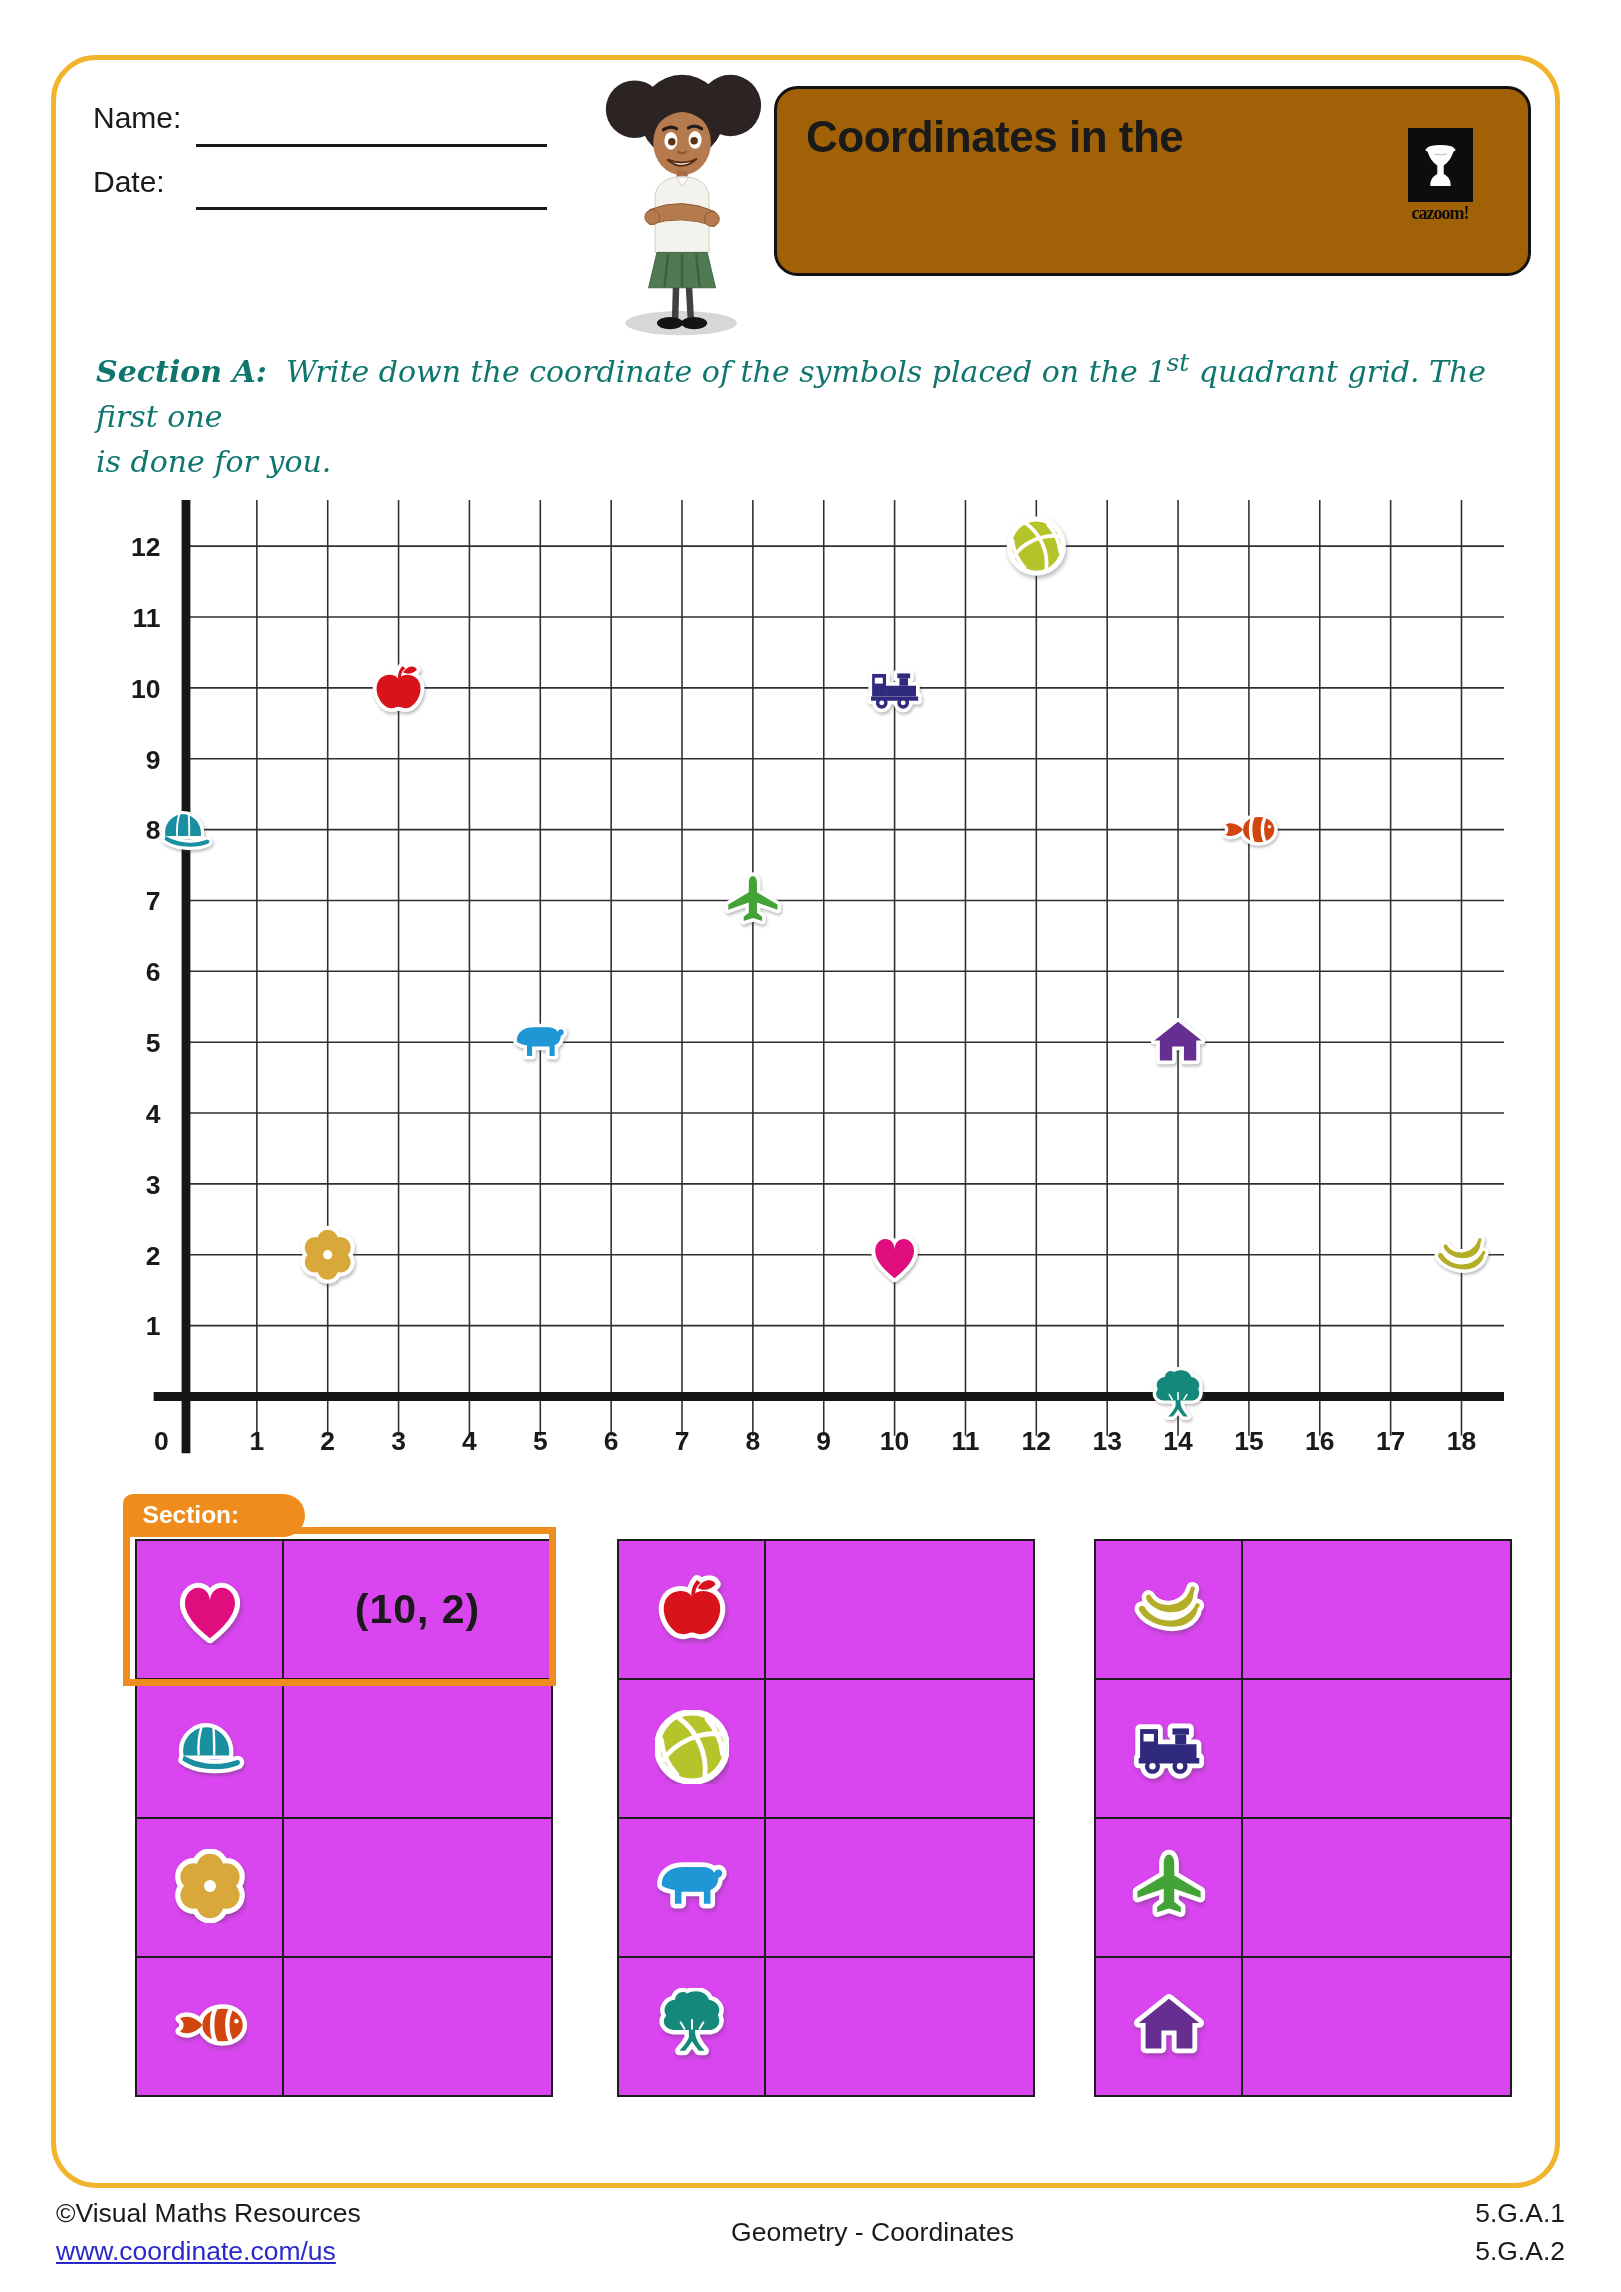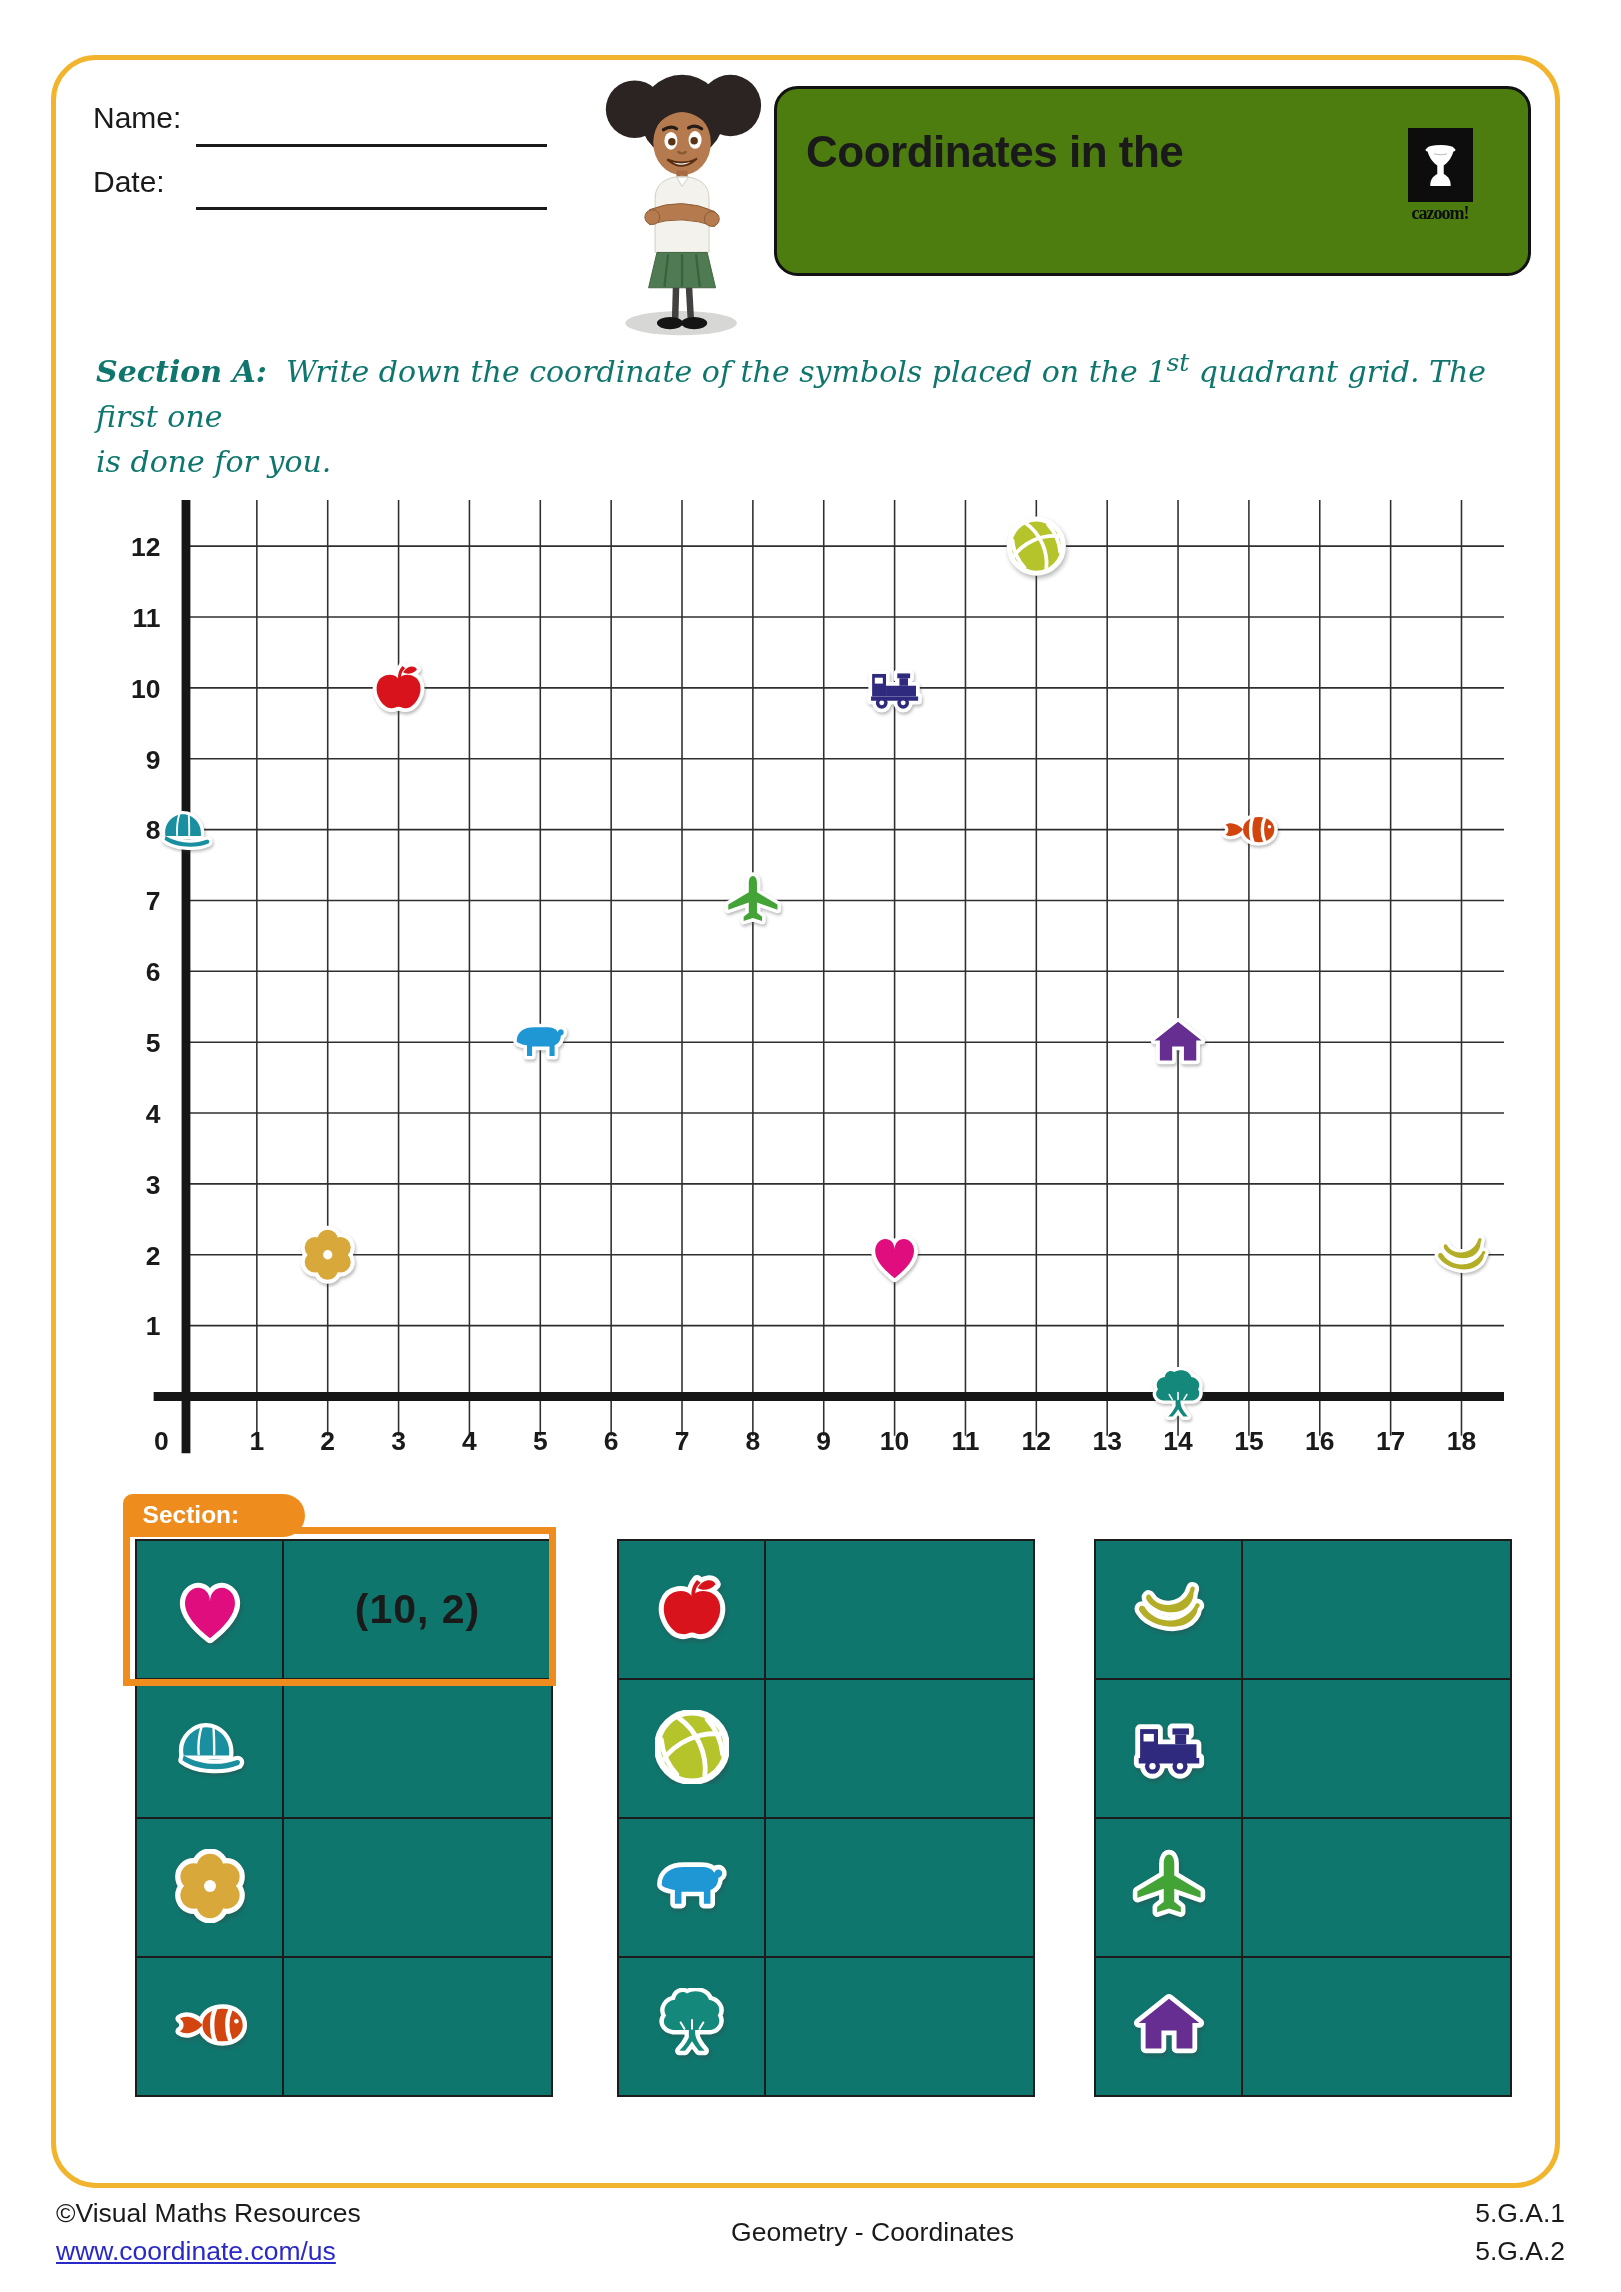--- a/index.html
+++ b/index.html
@@ -3,39 +3,39 @@
 <meta charset="utf-8">
 <style>
   html,body{margin:0;padding:0;background:#fff;}
   body{width:1621px;height:2293px;position:relative;font-family:"Liberation Sans",sans-serif;color:#1a1a1a;overflow:hidden;}
   .abs{position:absolute;}
   
   #page-frame{left:51px;top:55px;width:1509px;height:2133px;border:5.9px solid #F2B42C;border-radius:45px;box-sizing:border-box;}
   
   .field-label{font-size:30px;font-weight:normal;}
   .write-line{height:2.5px;background:#1a1a1a;}
-  #title-box{left:774px;top:86px;width:757px;height:190px;background:#4d7c0f;border:3.9px solid #121212;border-radius:23.5px;box-sizing:border-box;padding:35px 0 0 29px;}
+  #title-box{left:774px;top:86px;width:757px;height:190px;background:#a16207;border:3.9px solid #121212;border-radius:23.5px;box-sizing:border-box;padding:20px 0 0 29px;}
   .title-line{font-size:44px;font-weight:800;line-height:1.28;letter-spacing:-0.5px;}
   .title-line sup{font-size:24.5px;}
   #logo{right:29px;top:39px;width:118px;text-align:center;}
   #logo-square{width:65px;height:74px;background:#0d0d0d;margin:0 auto;display:flex;align-items:center;justify-content:center;}
   #logo-caption{font-family:"Liberation Serif",serif;font-weight:bold;font-size:18px;color:#0d0d0d;margin-top:1px;letter-spacing:-1px;}
   
   #section-a{left:96px;top:349px;width:1456px;font-family:"DejaVu Serif",serif;font-style:italic;font-size:30px;line-height:1.5;color:#0f766e;}
   #section-a b{font-weight:bold;}
   sup{line-height:0;}
   
   #grid-wrap{left:83px;top:485px;width:1436px;height:985px;}
   text.tick{font-family:"Liberation Sans",sans-serif;font-size:27px;font-weight:700;fill:#1a1a1a;}
   .wl{fill:none;stroke:#fff;stroke-width:2;stroke-linecap:round;}
   .wl2{fill:none;stroke:#fff;stroke-width:2.6;stroke-linecap:round;}
   .sticker{filter:drop-shadow(1.5px 2.5px 1.5px rgba(60,60,60,.35));}
   
   .ans-table{border-collapse:collapse;}
-  .ans-table td{border:2.9px solid #1c1c1c;padding:0;background:#0f766e;}
+  .ans-table td{border:2.9px solid #1c1c1c;padding:0;background:#d946ef;}
   .icon-cell{width:145px;height:137px;text-align:center;vertical-align:middle;}
   .answer-cell{width:267px;height:137px;text-align:center;vertical-align:middle;font-size:41px;font-weight:bold;letter-spacing:1px;}
   #example-border{left:123px;top:1527px;width:433px;height:159px;border:7.8px solid #EE8D1D;box-sizing:border-box;z-index:6;pointer-events:none;}
   #example-tab{left:123px;top:1494px;width:182px;height:43px;background:#EE8D1D;border-radius:9.8px 21.6px 21.6px 0;z-index:5;color:#fff;font-size:24.5px;font-weight:bold;line-height:41px;padding-left:19.6px;box-sizing:border-box;}
   
   .footer-text{font-size:26.5px;text-align:right;}
   #footer-link{color:#2929c8;text-decoration:underline;}
   #footer-standards{right:56px;text-align:right;}
 </style>
 </head>

